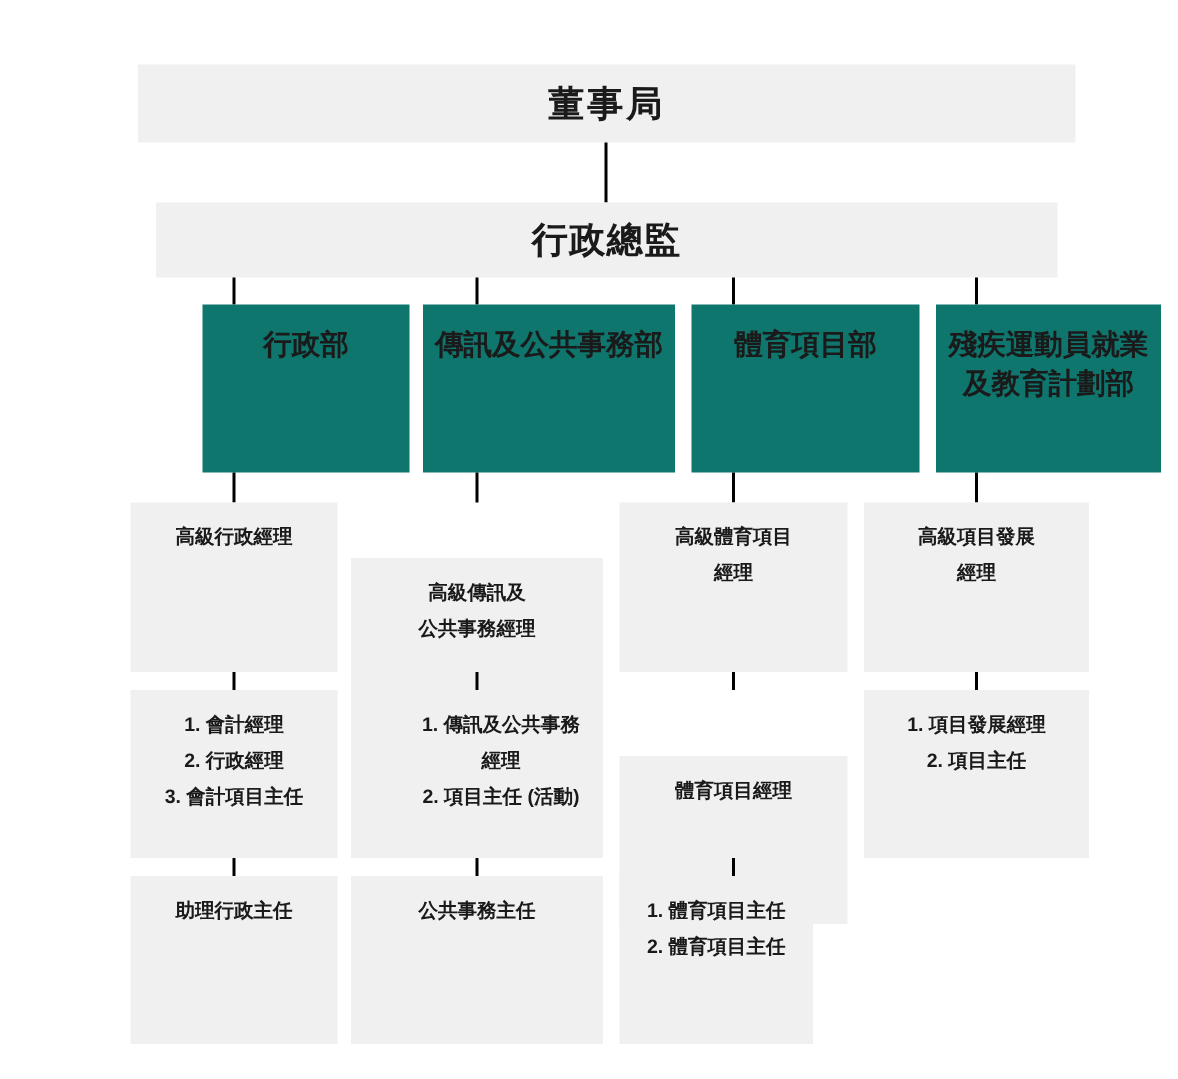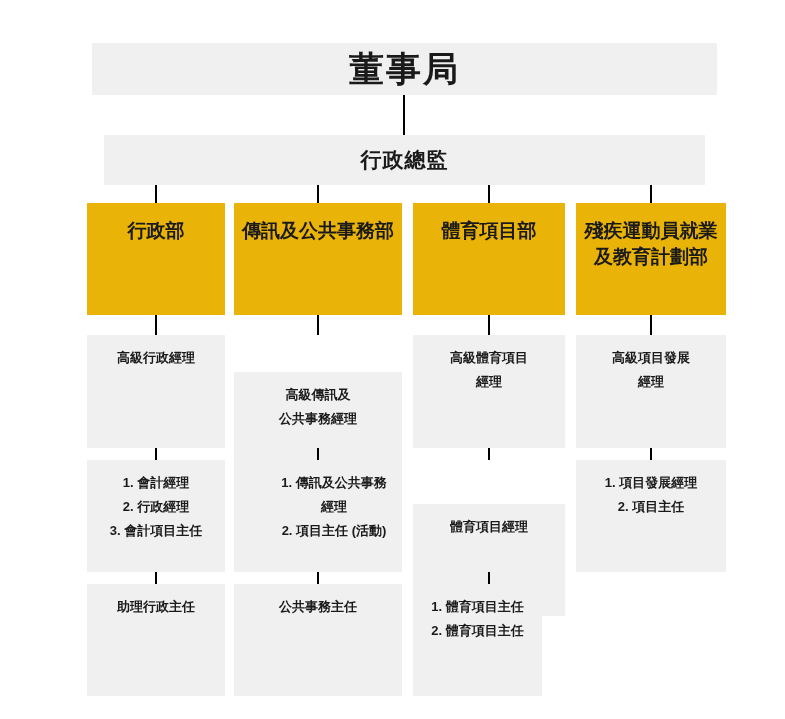--- a/index.html
+++ b/index.html
@@ -3,27 +3,27 @@
 <meta charset="utf-8">
 <style>
   html,body{margin:0;padding:0;background:#ffffff;}
   body{font-family:"Liberation Sans","DejaVu Sans",sans-serif;}
   .canvas{position:relative;width:785px;height:719px;background:#ffffff;overflow:hidden;}
   .node{
     position:absolute;box-sizing:border-box;
     background:#f0f0f0;color:#1a1a1a;
     font-weight:700;text-align:center;
   }
-  .node.blue{background:#eab308;}
+  .node.blue{background:#0f766e;margin-left:48px;}
   .node.vcenter{display:flex;align-items:center;justify-content:center;}
   .conn{position:absolute;width:2px;background:#000000;}
   .ln{white-space:nowrap;}
   
-  .t-board{font-size:35px;letter-spacing:2px;}
-  .t-ceo{font-size:21px;letter-spacing:1px;}
+  .t-board{font-size:24px;letter-spacing:2px;}
+  .t-ceo{font-size:24px;letter-spacing:1px;}
   .t-dept{font-size:19px;line-height:26px;padding-top:15px;}
   .t-staff{font-size:13px;line-height:24px;padding-top:11px;}
 </style>
 </head>
 <body>
 
 <div class="canvas">
 
   <div class="node vcenter t-board" style="left:92px;top:43px;width:625px;height:52px;">
     <div class="ln">董事局</div>

